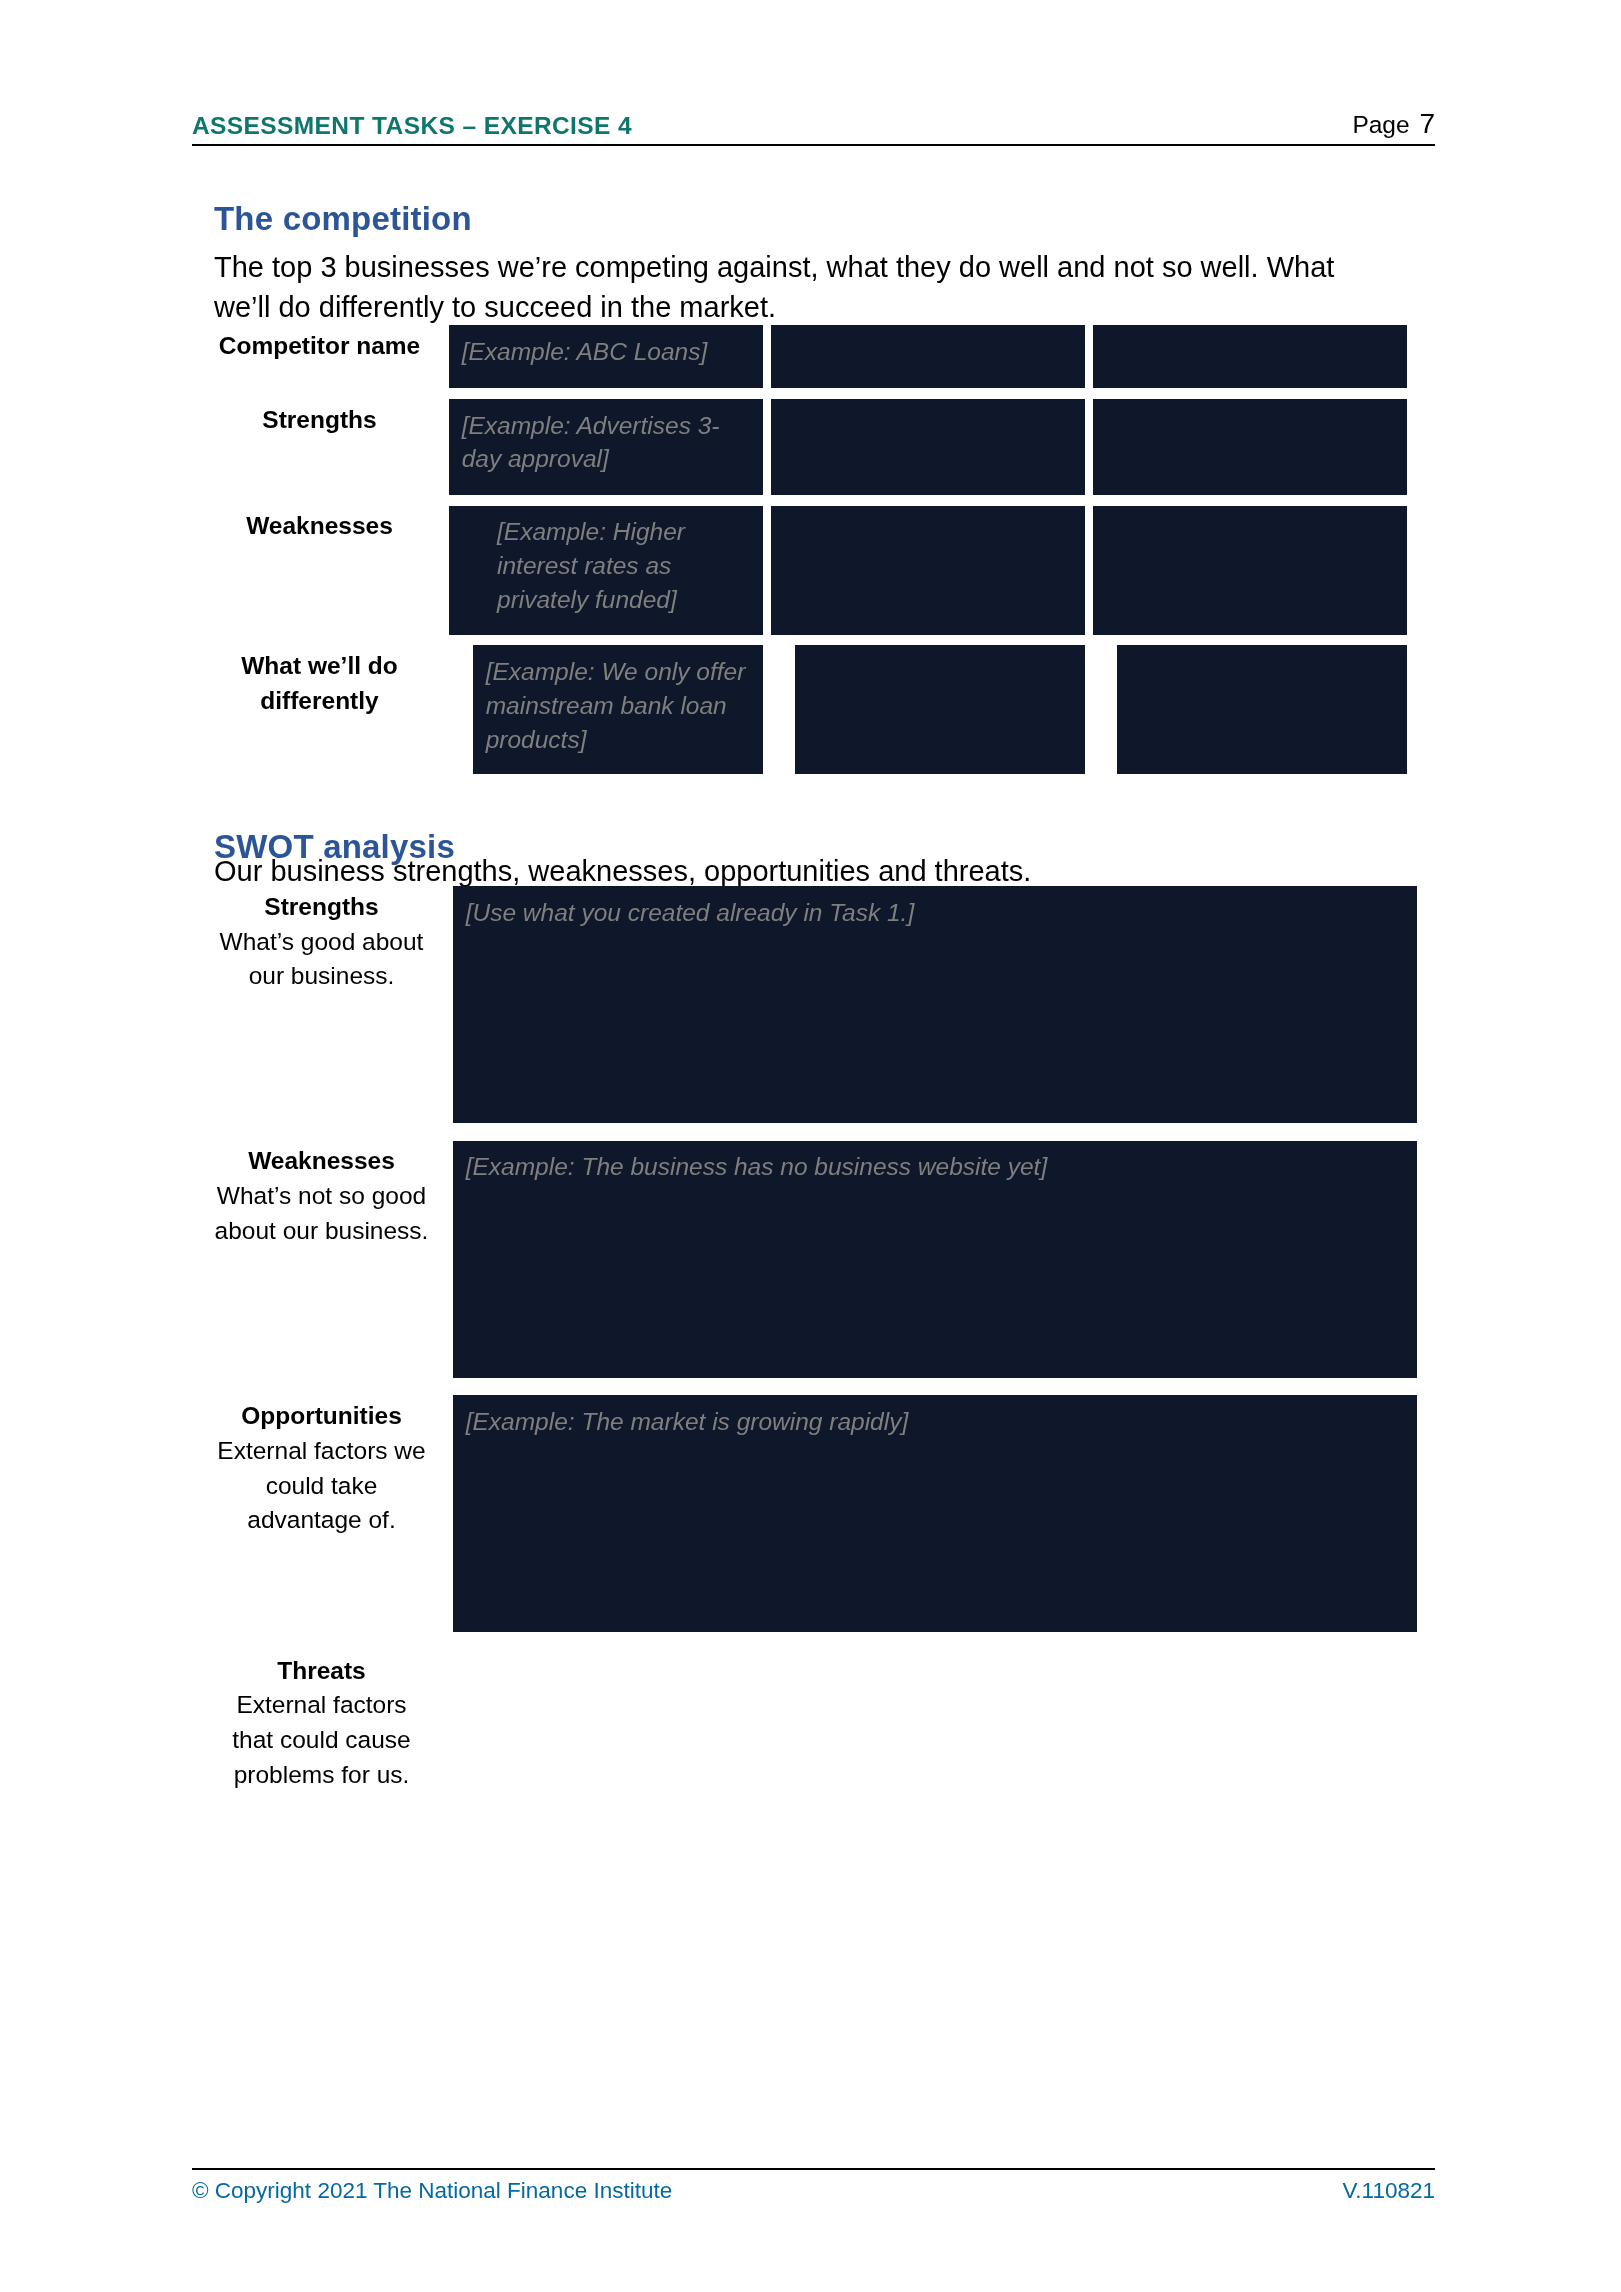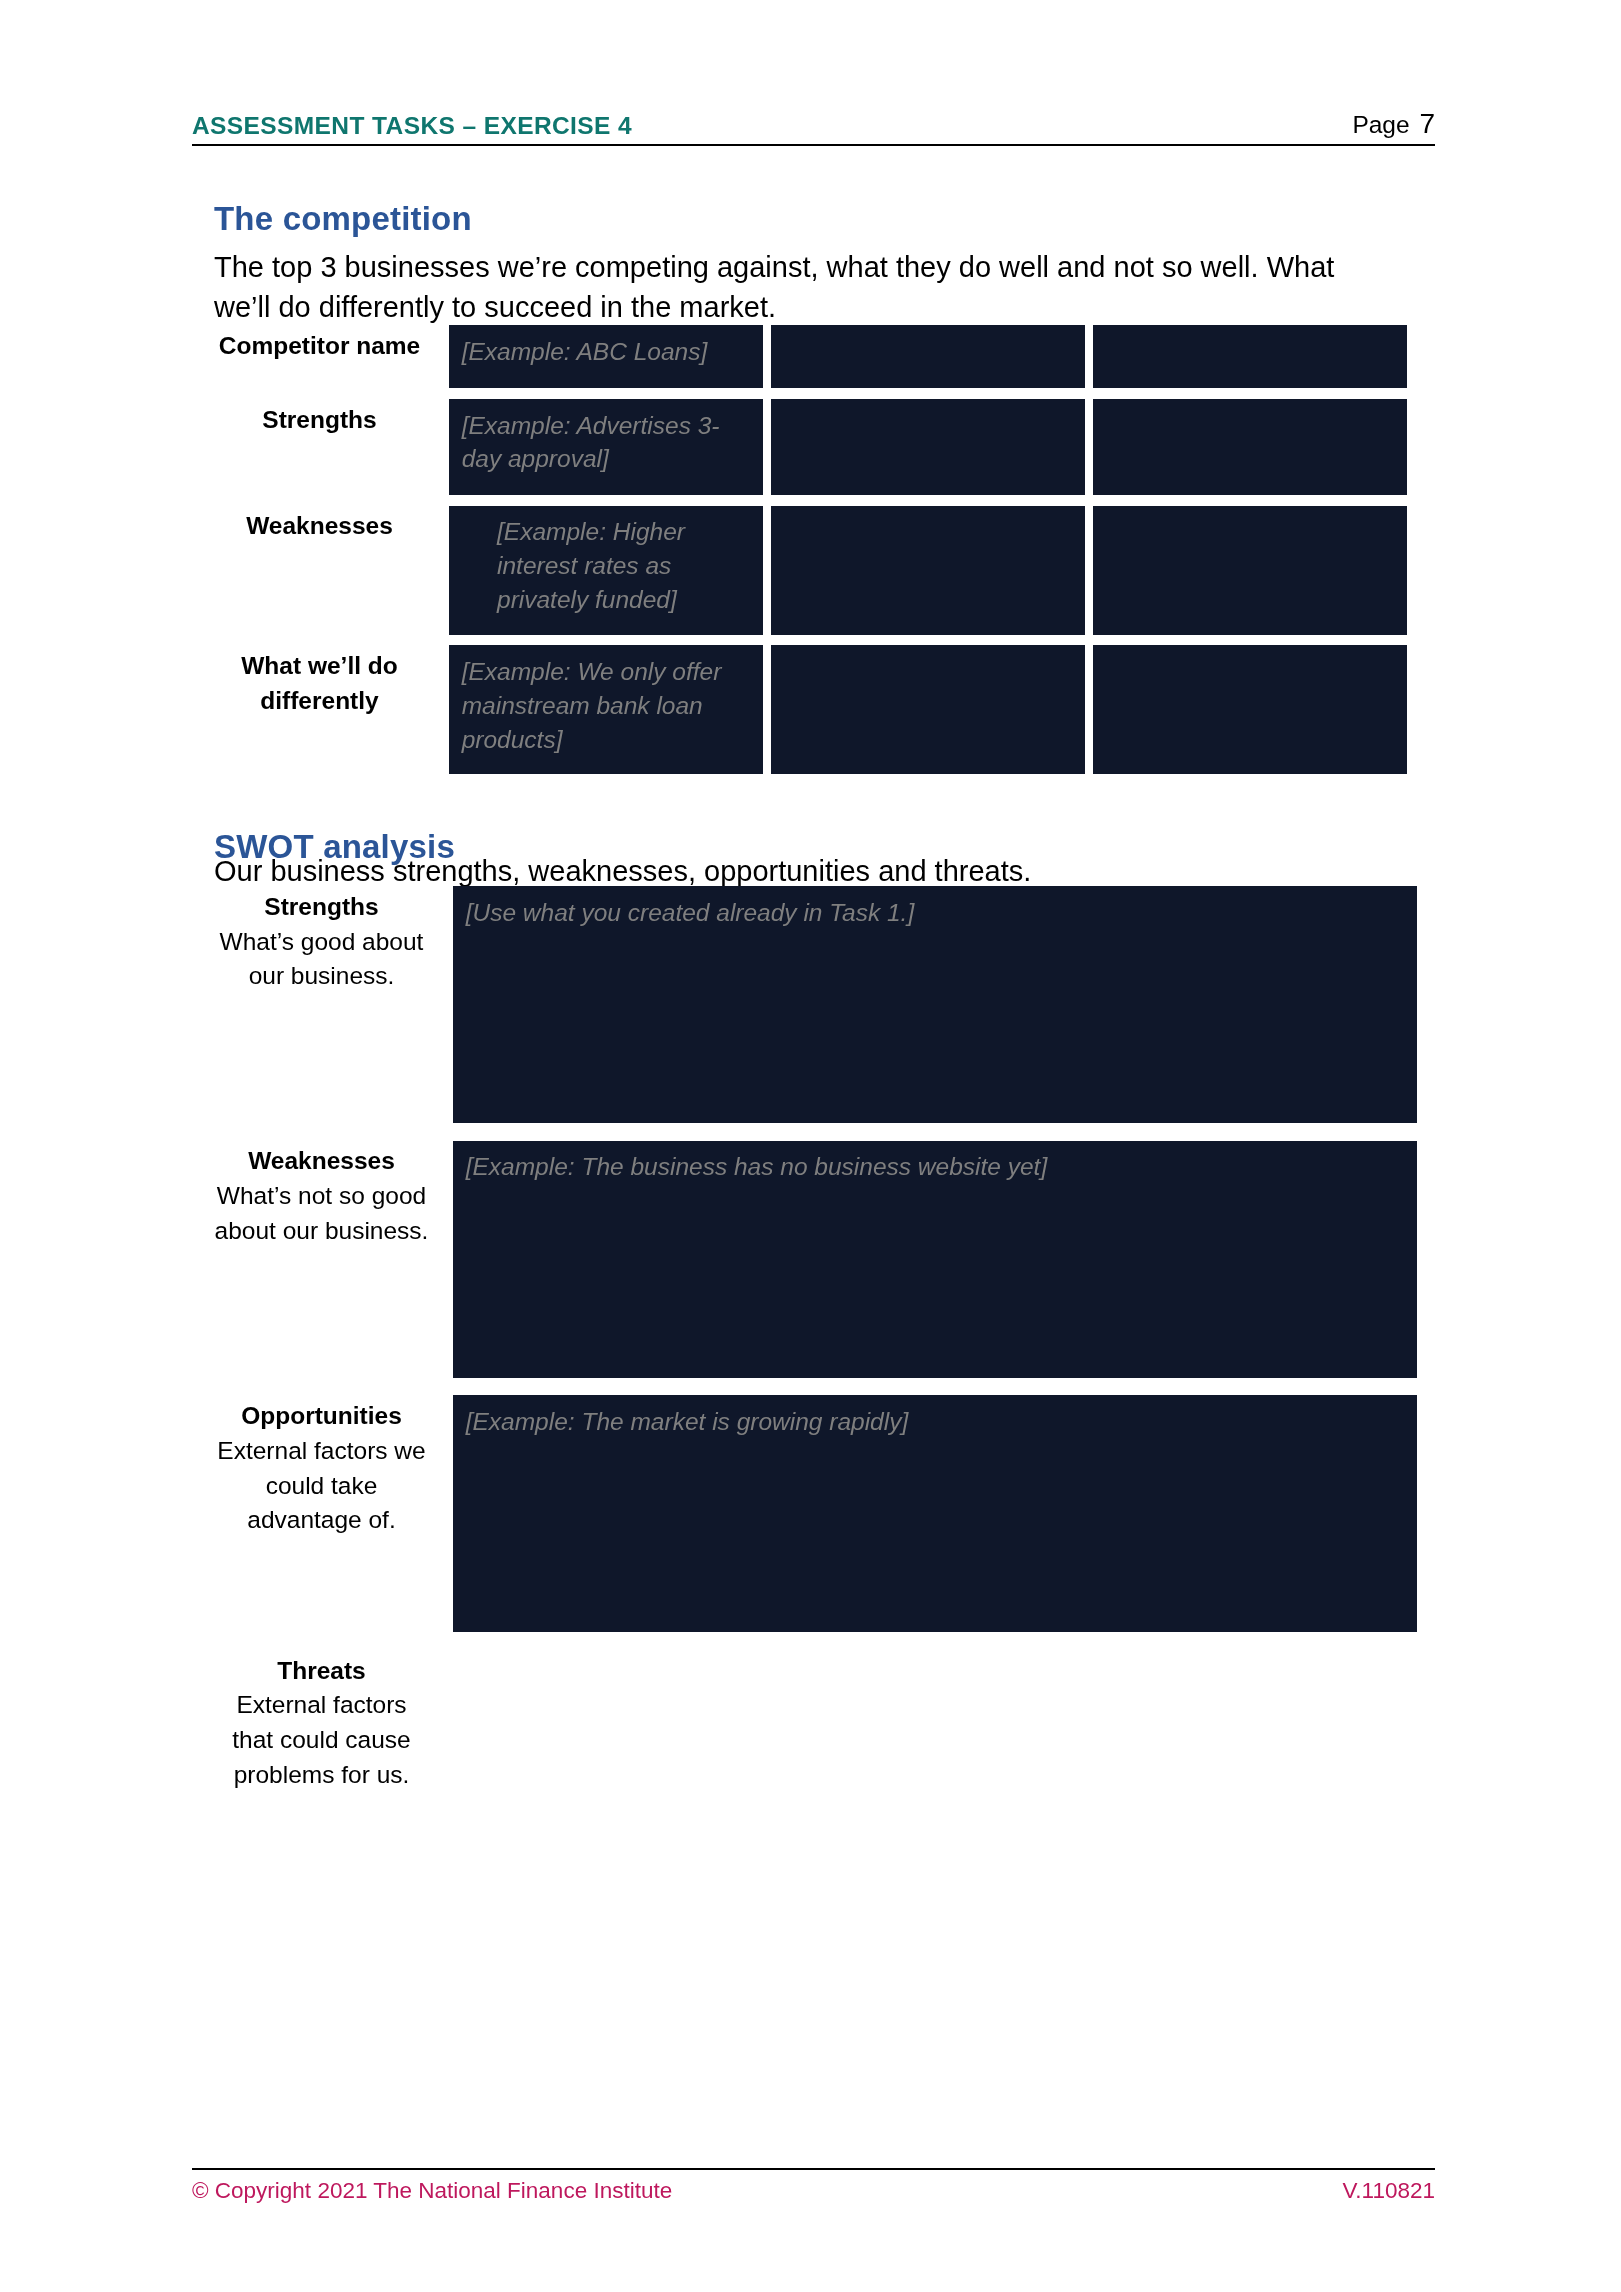--- a/index.html
+++ b/index.html
@@ -114,21 +114,21 @@
     top: 325px;
     width: 1198px;
     grid-template-columns: 235px 314px 7.8px 314px 7.8px 314px;
     grid-auto-rows: min-content;
     row-gap: 10.8px;
   }
   #competition-grid .spacer { background: transparent; }
   #competition-grid .cell.r1 { min-height: 63px; }
   #competition-grid .cell.r2 { min-height: 96px; }
   #competition-grid .cell.r3 { min-height: 129px; padding-left: 48px; }
-  #competition-grid .cell.r4 { min-height: 129px; }
+  #competition-grid .cell.r4 { min-height: 129px; margin-left: 24px; }
 
   
   #swot-grid {
     left: 214px;
     top: 886px;
     width: 1204px;
     grid-template-columns: 239px 964px;
     grid-auto-rows: min-content;
     row-gap: 17.6px;
   }
@@ -144,21 +144,21 @@
     width: 1243px;
     display: flex;
     align-items: flex-start;
     justify-content: space-between;
     border-top: 2.9px solid #000000;
     padding-top: 7.8px;
   }
   .footer-left, .footer-right {
     font-family: "Liberation Sans", sans-serif;
     font-size: 22.5px;
-    color: #be185d;
+    color: #0369a1;
     white-space: nowrap;
   }
 </style>
 </head>
 <body>
 
 <div class="page">
 
   <div class="page-header">
     <div class="header-left">ASSESSMENT TASKS – EXERCISE 4</div>

